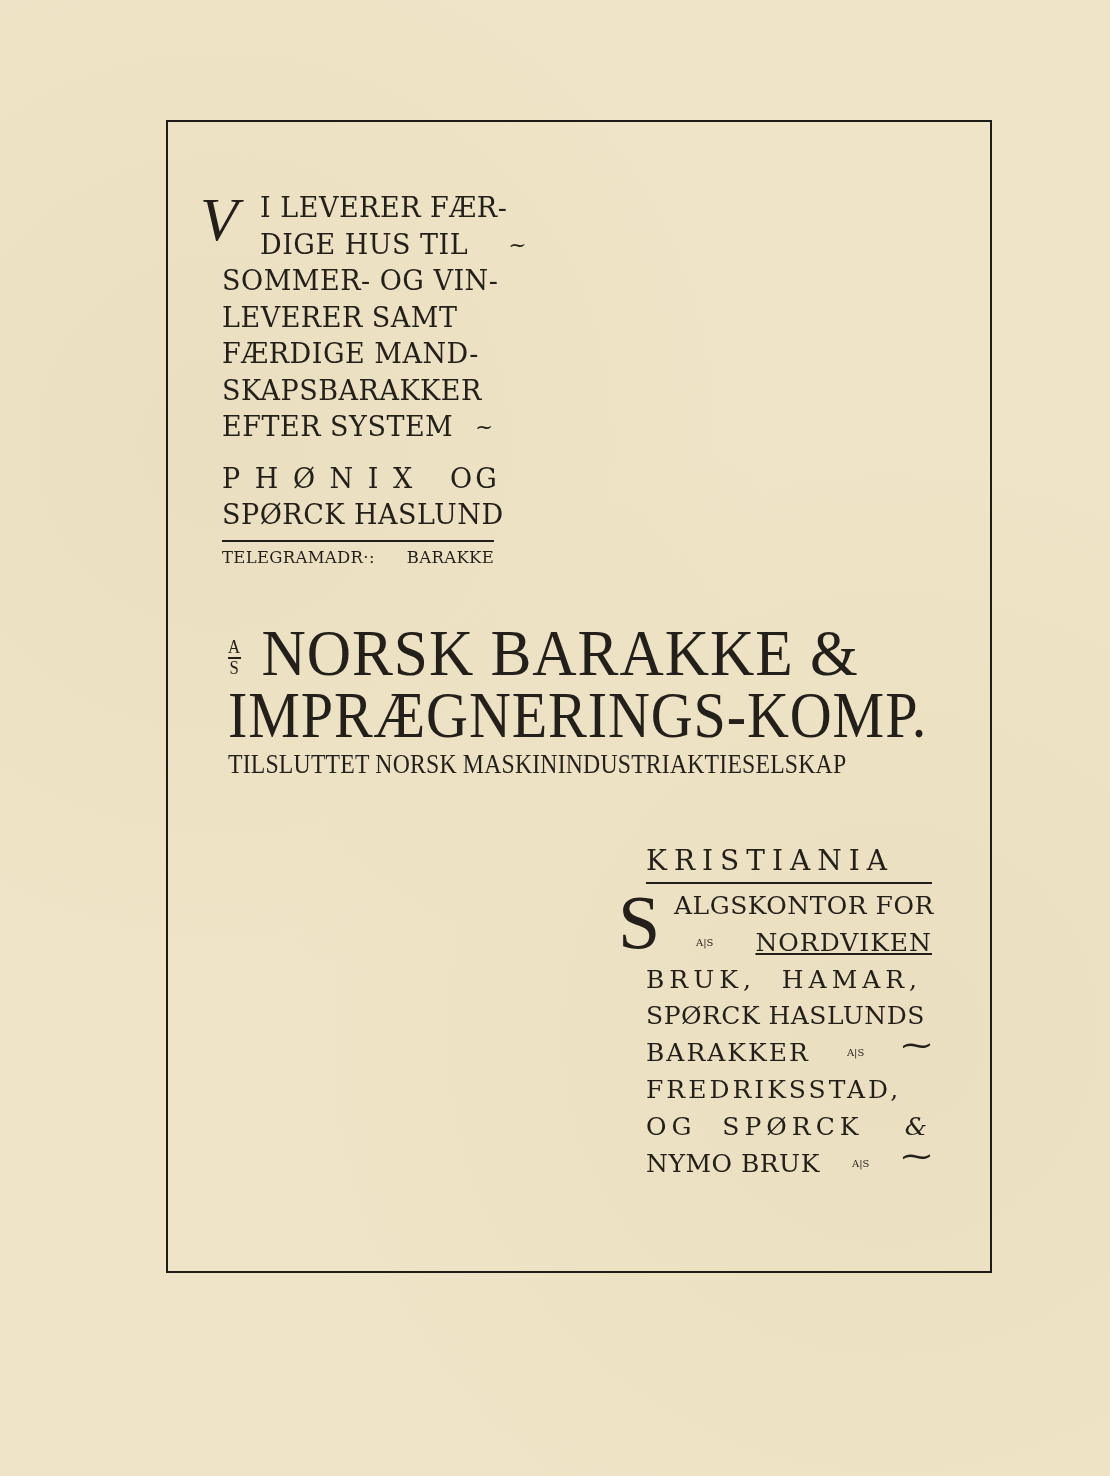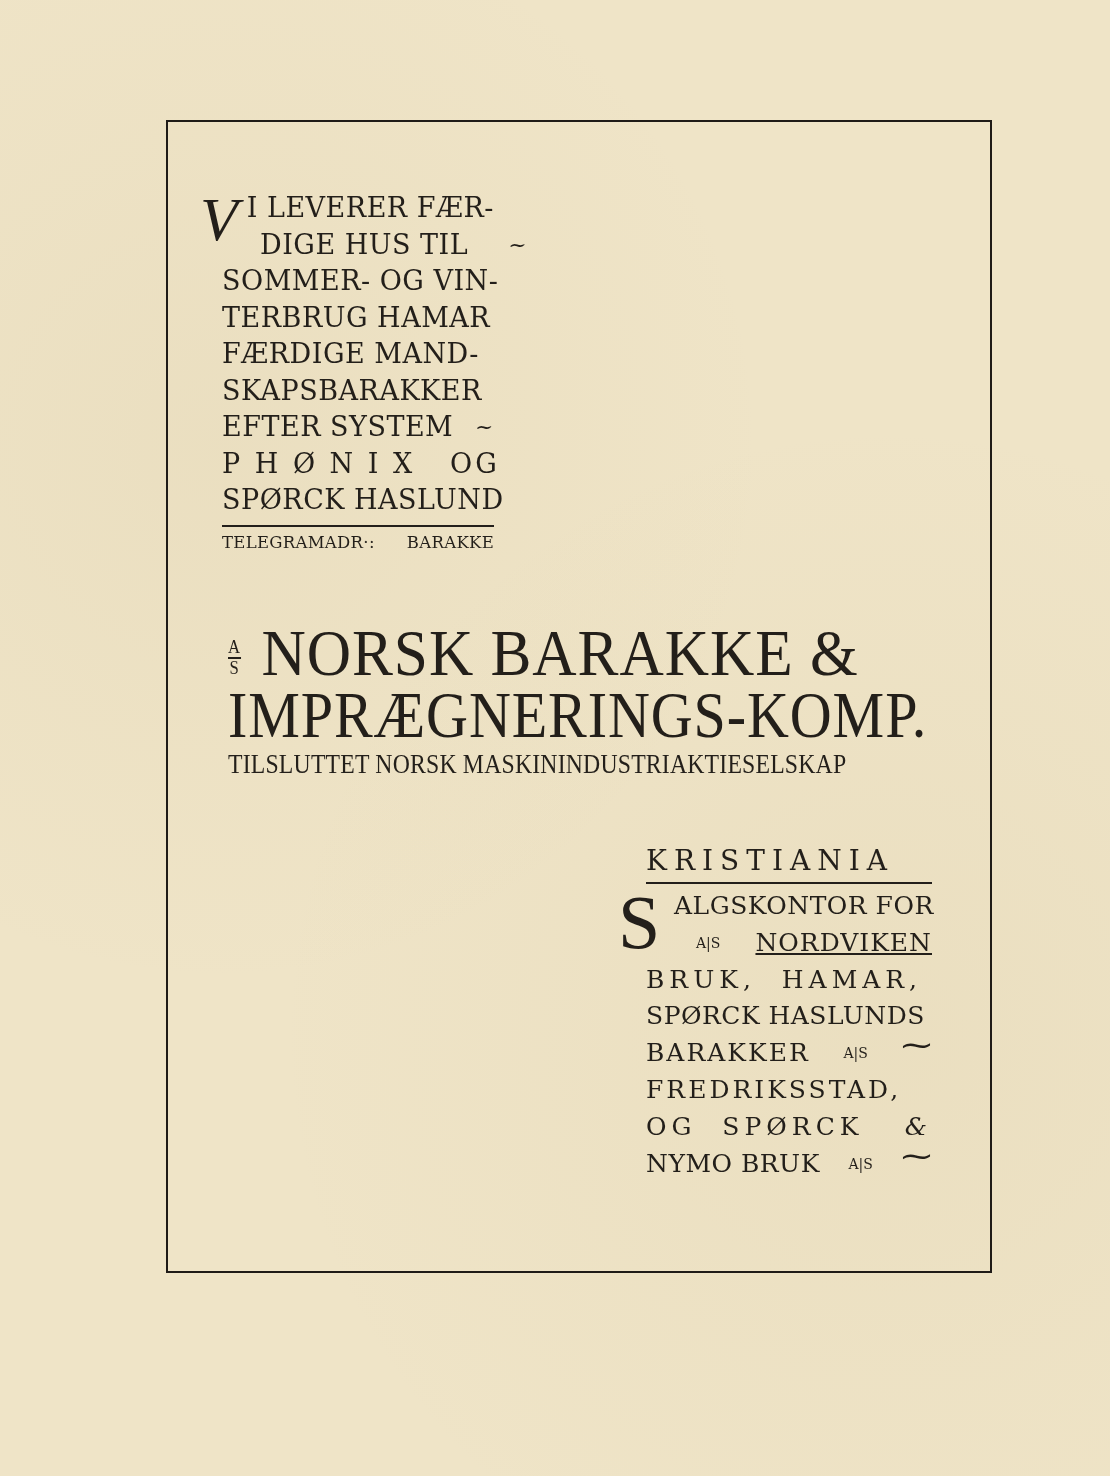--- a/index.html
+++ b/index.html
@@ -18,21 +18,21 @@
     border:2.5px solid #1f1b17; box-sizing:border-box;
   }
   .block-left {
     position:absolute; left:222px; top:190px; width:272px;
   }
   .line {
     font-size:27px; line-height:36.5px; letter-spacing:0.5px;
     white-space:nowrap; display:flex; justify-content:space-between;
     font-family:"DejaVu Serif", serif; font-weight:normal;
   }
-  .line.first { padding-left:38px;justify-content:flex-end; }
+  .line.first { padding-left:38px; }
   .line.indent { padding-left:38px;gap:40px; }
   .dropcap-v {
     position:absolute; left:-22px; top:-2px; font-size:62px; line-height:62px;
     font-family:"Liberation Serif", serif; font-style:italic;
   }
   .swash { font-size:22px; }
   .rule { height:2px; background:#231f1a; margin:6px 0 6px 0; }
   .tele { font-size:16.5px; letter-spacing:0.3px; display:flex; justify-content:space-between; }
 
   .block-center {
@@ -65,55 +65,55 @@
   .rule2 { height:2px; background:#231f1a; margin:2px 0 4px 0; }
   .rline {
     font-size:25px; line-height:36.8px; white-space:nowrap;
     display:flex; justify-content:space-between; letter-spacing:0.5px;
   }
   .rline.wide { letter-spacing:5px; }
   .dropcap-s {
     position:absolute; left:-28px; top:42px; font-size:76px; line-height:76px;
     font-family:"Liberation Serif", serif;
   }
-  .as-small { font-size:14px; vertical-align:super; letter-spacing:0; }
+  .as-small { font-size:10px; vertical-align:super; letter-spacing:0; }
   .tilde { font-size:30px; line-height:20px; }
 </style>
 </head>
 <body>
 
 <div class="frame"></div>
 
 <div class="block-left">
   <span class="dropcap-v">V</span>
   <div class="line first">
       <span>I LEVERER FÆR-</span>
     </div>
   <div class="line indent">
       <span>DIGE  HUS TIL</span>
       <span class="swash">~</span>
     </div>
   <div class="line">
       <span>SOMMER- OG VIN-</span>
     </div>
   <div class="line">
-      <span>TERBRUG  HAMAR</span>
+      <span>LEVERER  SAMT</span>
     </div>
   <div class="line">
       <span>FÆRDIGE MAND-</span>
     </div>
   <div class="line">
       <span>SKAPSBARAKKER</span>
     </div>
   <div class="line">
       <span>EFTER SYSTEM</span>
       <span class="swash">~</span>
     </div>
   <div class="line" style="letter-spacing:3px;">
-      <span style="white-space:pre;">P H Ø N I X   OG</span>
+      <span style="white-space:pre;margin-top:15px;">P H Ø N I X   OG</span>
     </div>
   <div class="line">
       <span>SPØRCK HASLUND</span>
     </div>
   <div class="rule"></div>
   <div class="tele">
     <span>TELEGRAMADR·:</span>
     <span>BARAKKE</span>
   </div>
 </div>

